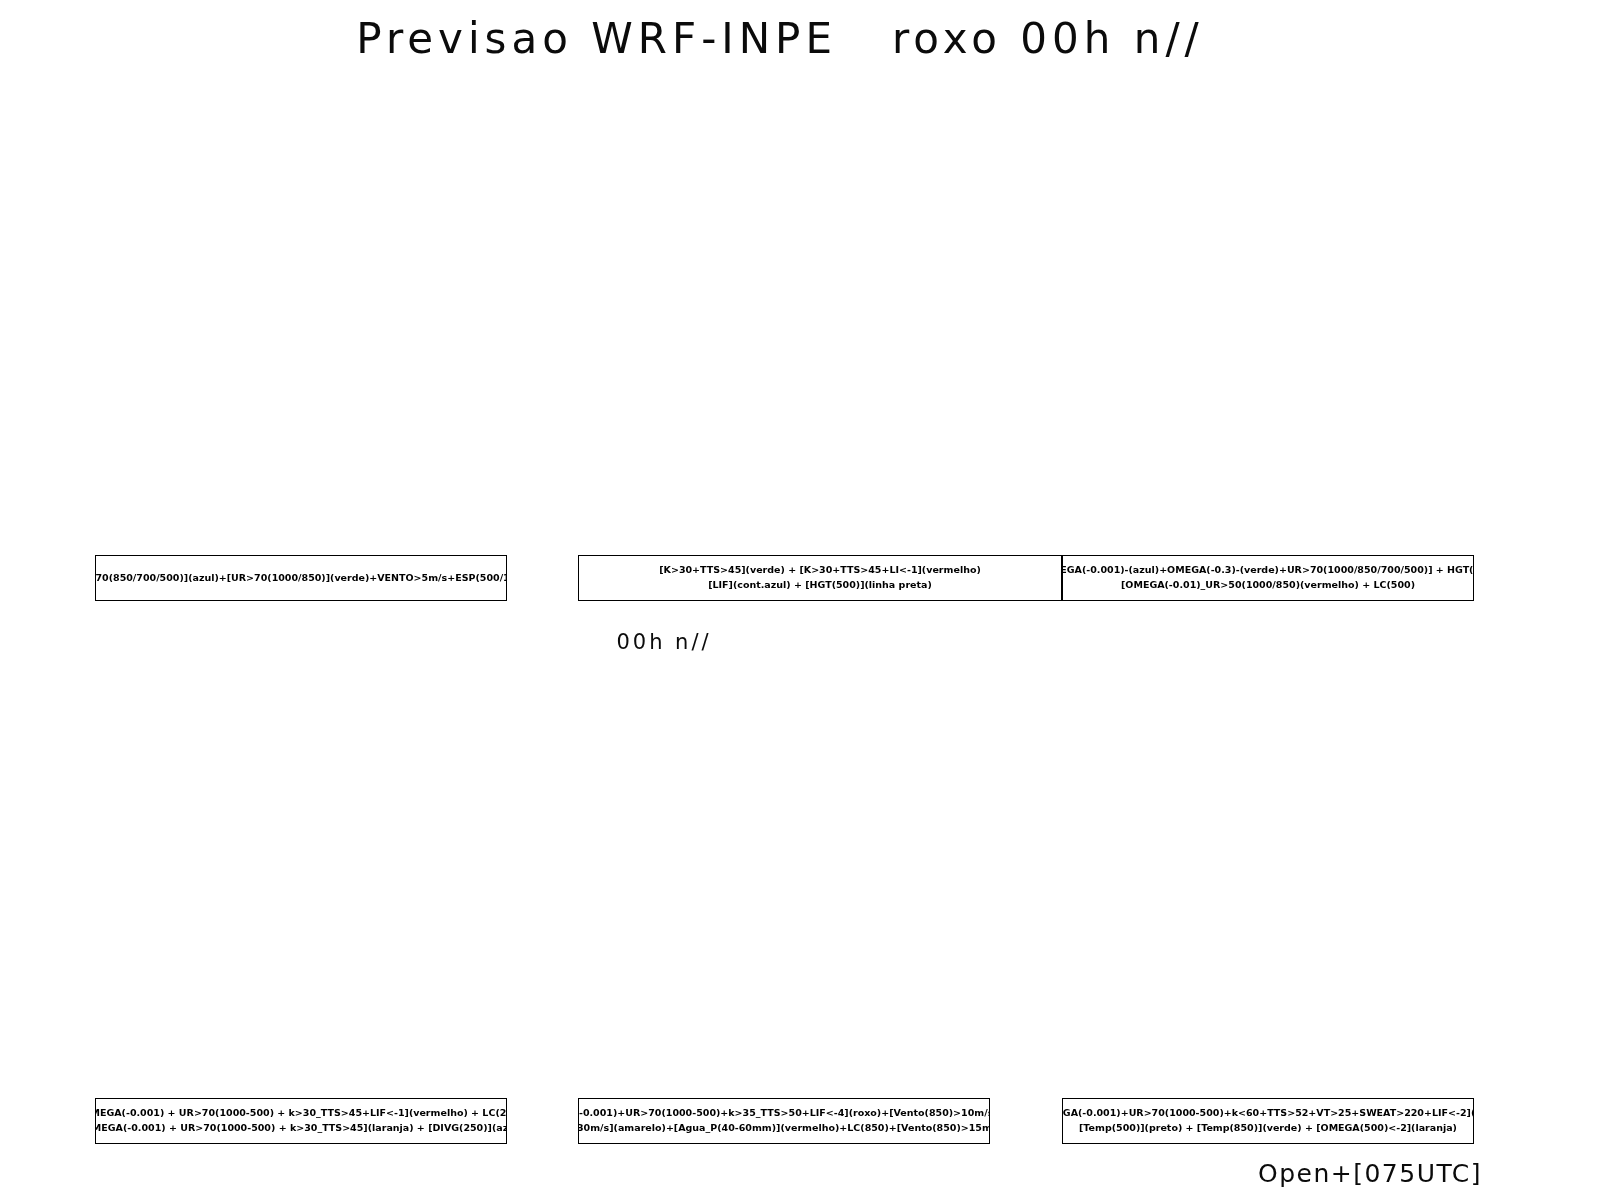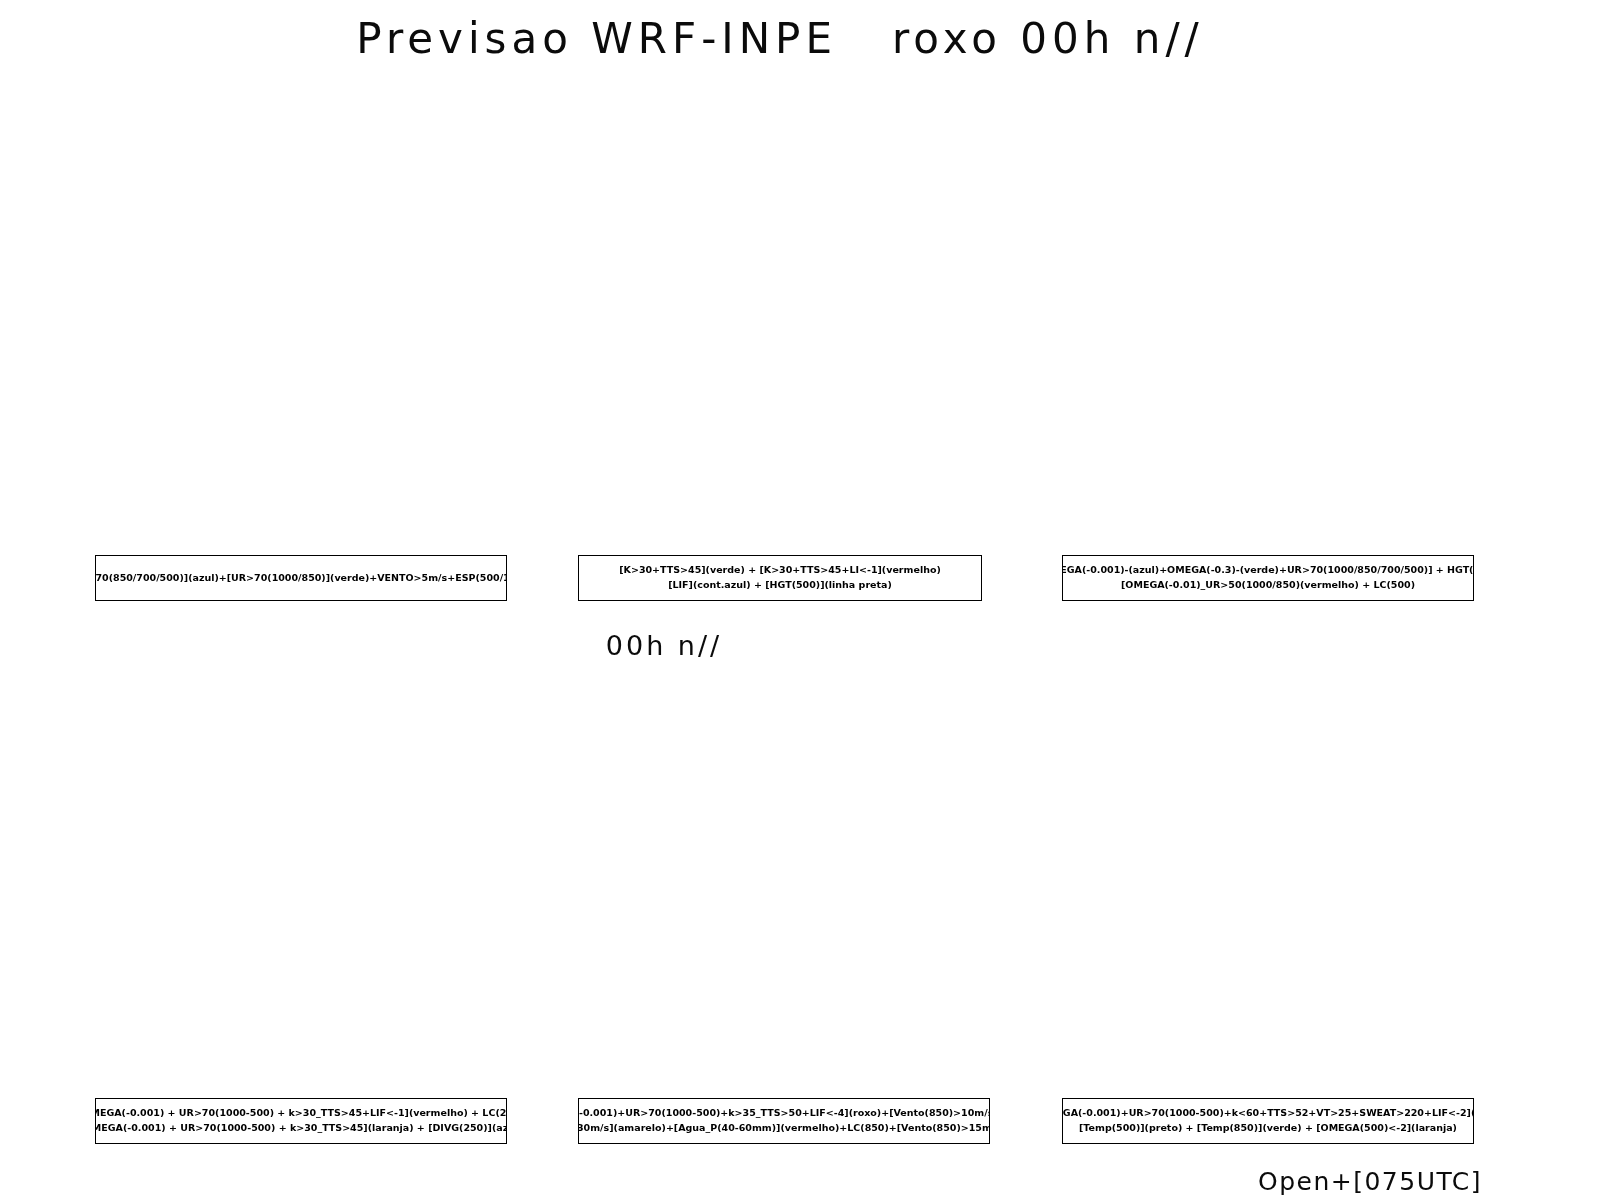--- a/index.html
+++ b/index.html
@@ -31,21 +31,21 @@
     white-space: pre;
   }
 
   
   .center-label {
     position: absolute;
     top: 630px;
     left: 0;
     width: 1328px;
     text-align: center;
-    font-size: 27px;
+    font-size: 21px;
     letter-spacing: 3px;
     color: #0b0b0b;
     white-space: pre;
   }
 
   
   .legend-box {
     position: absolute;
     box-sizing: border-box;
     border: 1.5px solid #000000;
@@ -62,33 +62,33 @@
     letter-spacing: 0px;
     color: #000000;
     padding: 2px 4px;
     white-space: nowrap;
     overflow: hidden;
   }
   .legend-line { display: block; }
 
   
   #box-top-left   { left: 95px;  top: 555px; width: 412px; height: 46px; }
-  #box-top-center { left: 578px; top: 555px; width: 404px; height: 46px; }
+  #box-top-center { left: 578px; top: 555px; width: 484px; height: 46px; }
   #box-top-right  { left: 1062px;top: 555px; width: 412px; height: 46px; }
 
   
   #box-bottom-left   { left: 95px;  top: 1098px; width: 412px; height: 46px; }
   #box-bottom-center { left: 578px; top: 1098px; width: 412px; height: 46px; }
   #box-bottom-right  { left: 1062px;top: 1098px; width: 412px; height: 46px; }
 
   
   .footer-label {
     position: absolute;
     right: 118px;
-    bottom: 4px;
+    bottom: 12px;
     font-size: 25px;
     letter-spacing: 1.5px;
     color: #0b0b0b;
     white-space: pre;
   }
 </style>
 </head>
 <body>
 
 <div class="main-title">Previsao WRF-INPE   roxo 00h n//</div>

